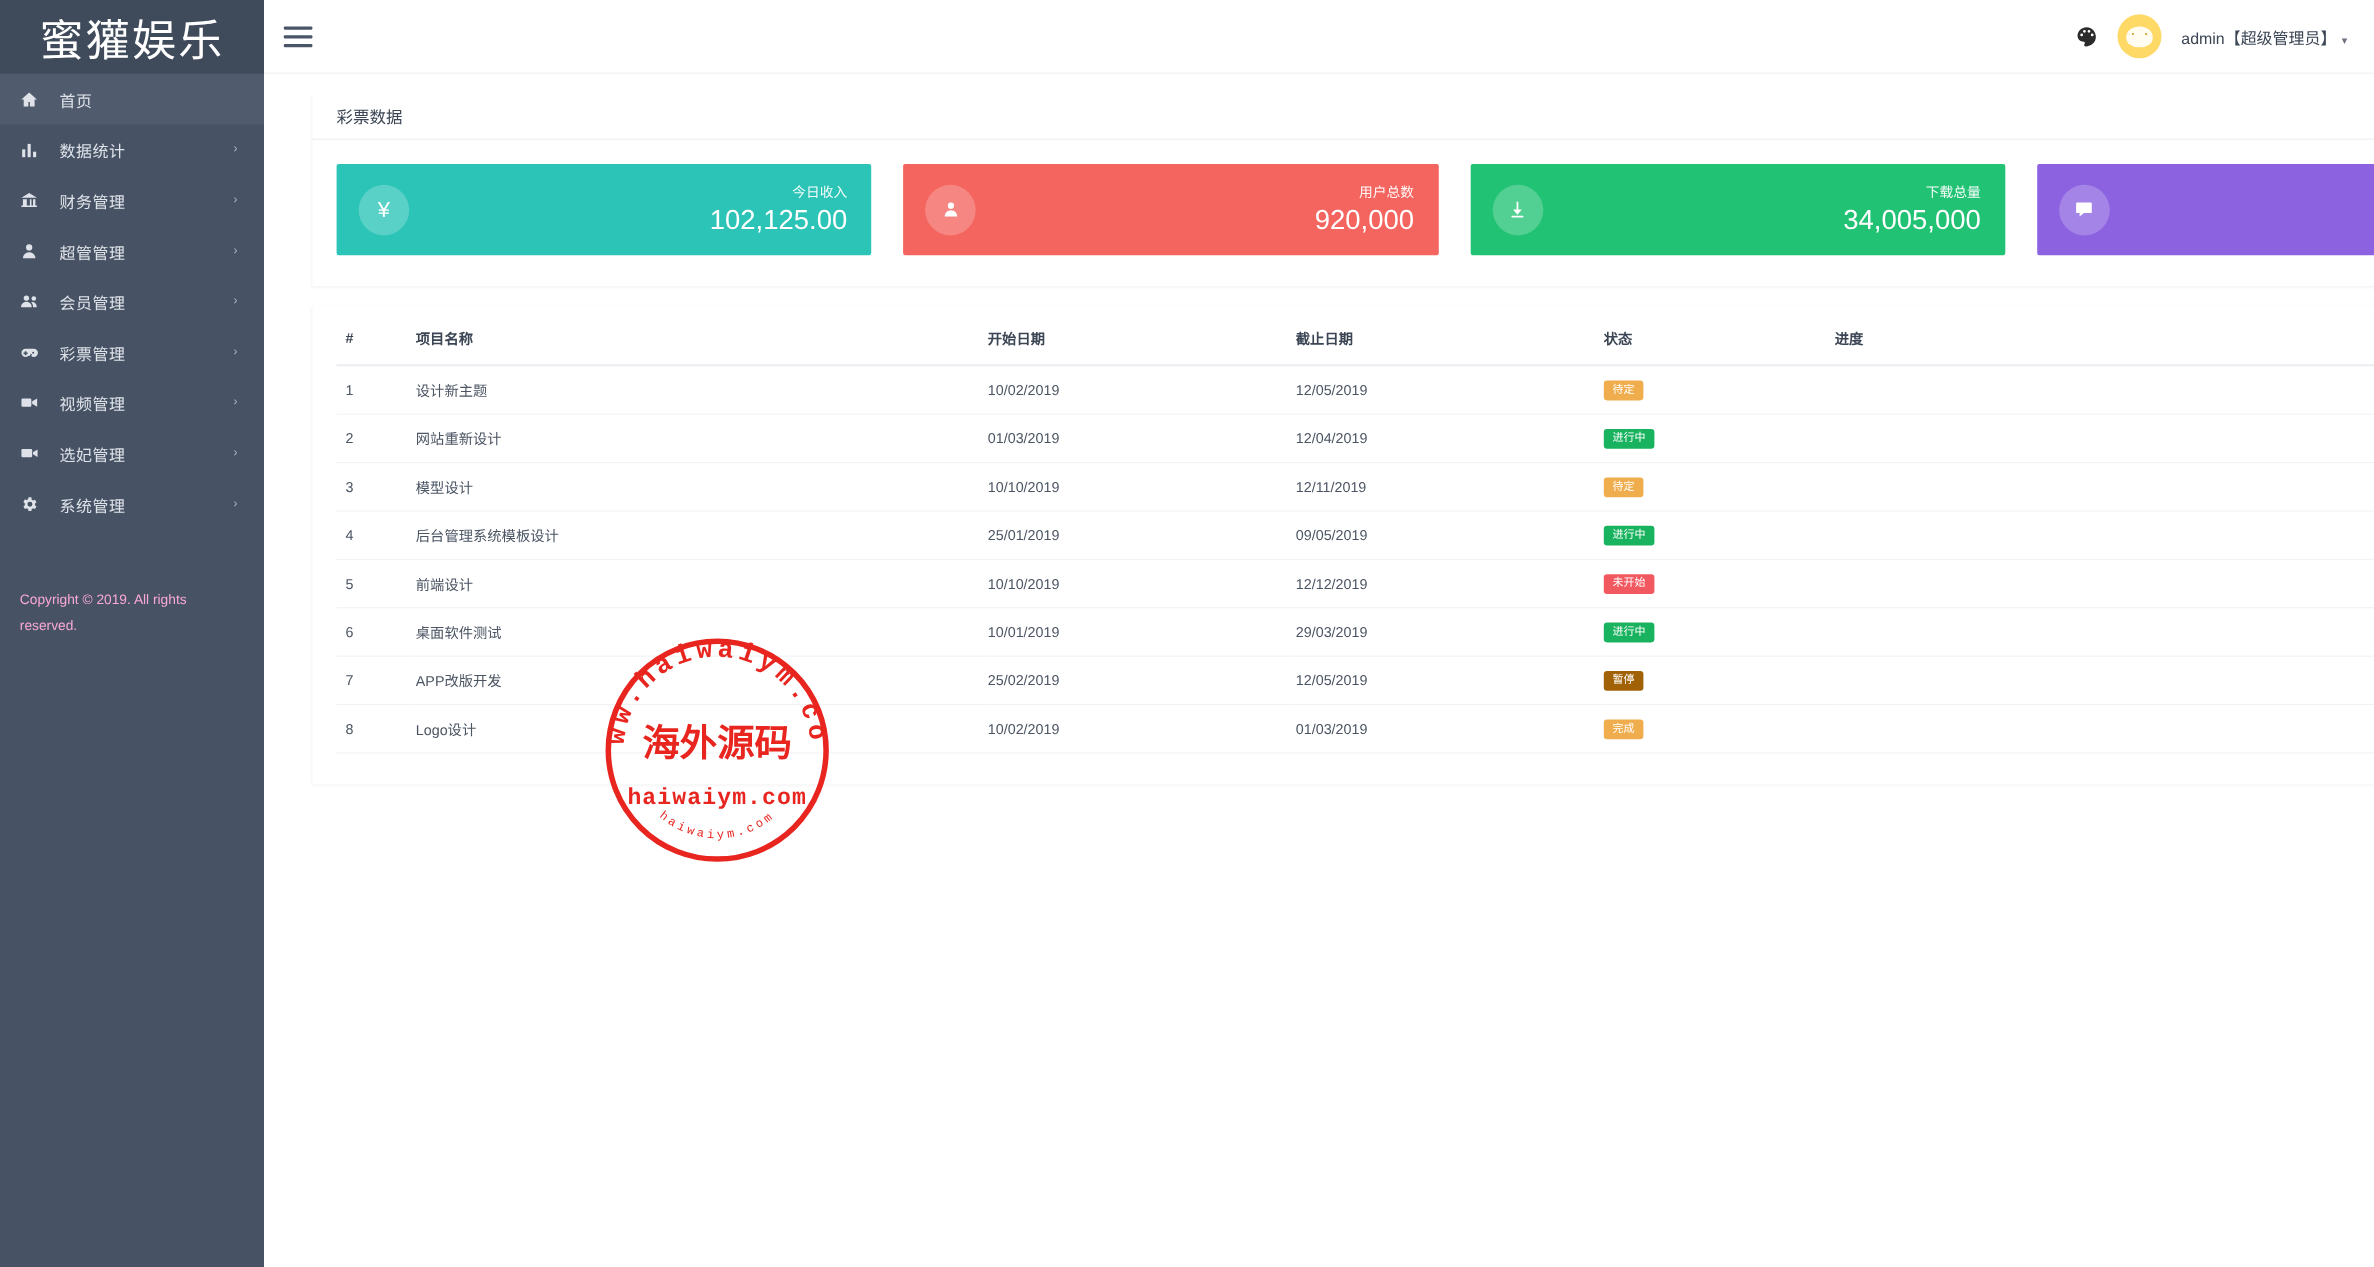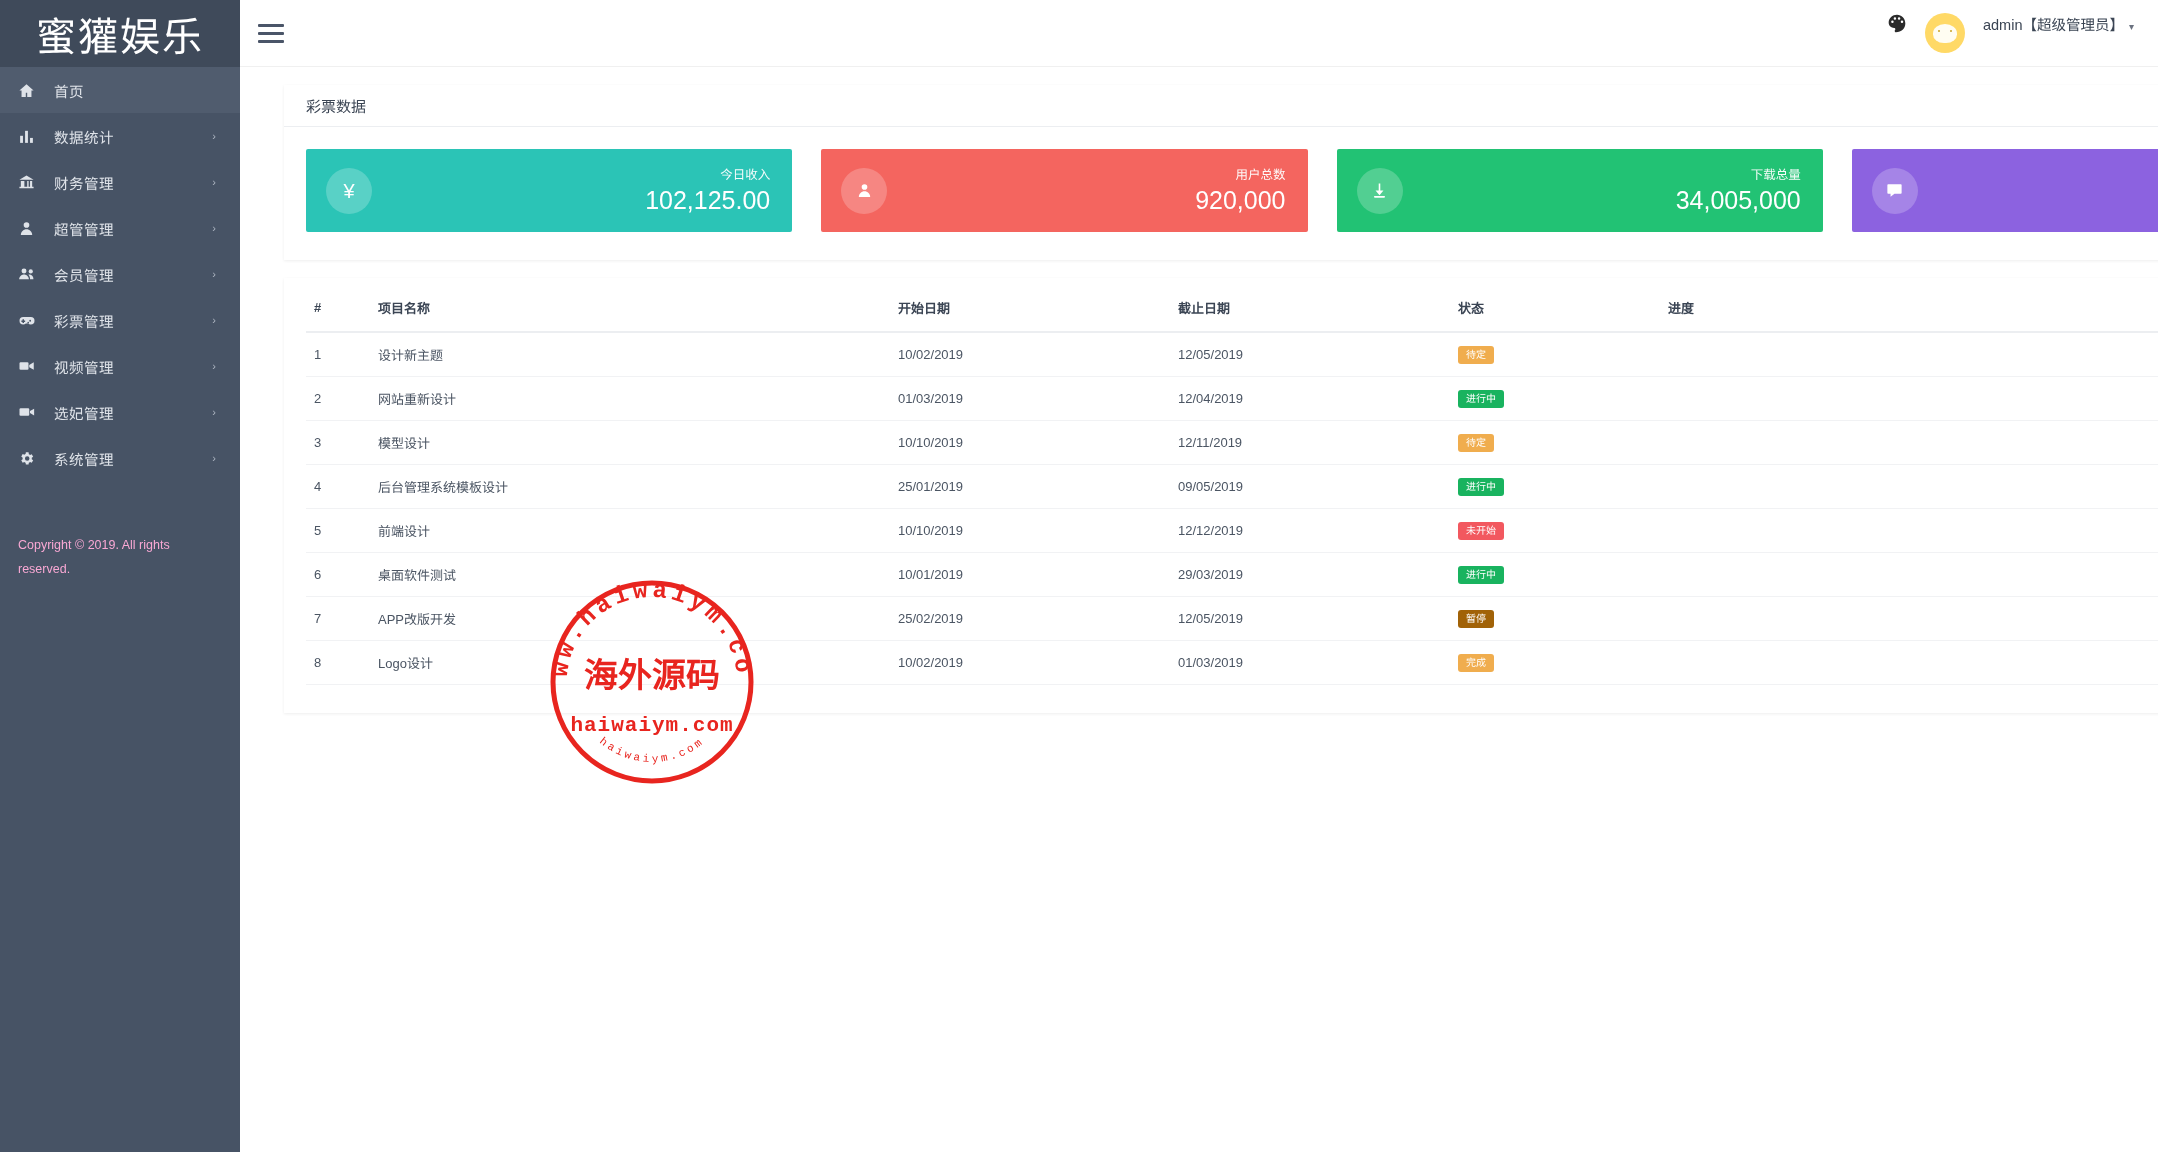--- a/index.html
+++ b/index.html
@@ -54,21 +54,21 @@
   #hamburger{
     margin-left:18px; width:30px; height:30px; cursor:pointer;
     display:flex; flex-direction:column; justify-content:center; gap:5px;
   }
   #hamburger span{ display:block; height:3px; background:#4a5568; border-radius:1px; }
   #hamburger span:nth-child(1){ width:26px; }
   #hamburger span:nth-child(2){ width:26px; }
   #hamburger span:nth-child(3){ width:26px; }
 
   #topbar-right{
-    margin-left:auto; display:flex; align-items:flex-start; padding-right:24px; gap:18px;
+    margin-left:auto; display:flex; align-items:center; padding-right:24px; gap:18px;
   }
   #palette-icon{ cursor:pointer; display:flex; align-items:center; }
   #avatar{
     width:40px; height:40px; border-radius:50%; background:#ffd966;
     display:flex; align-items:center; justify-content:center; cursor:pointer;
   }
   #avatar .face{
     width:24px; height:19px; background:#fffdf2; border-radius:50% 50% 45% 45%;
     position:relative;
   }

